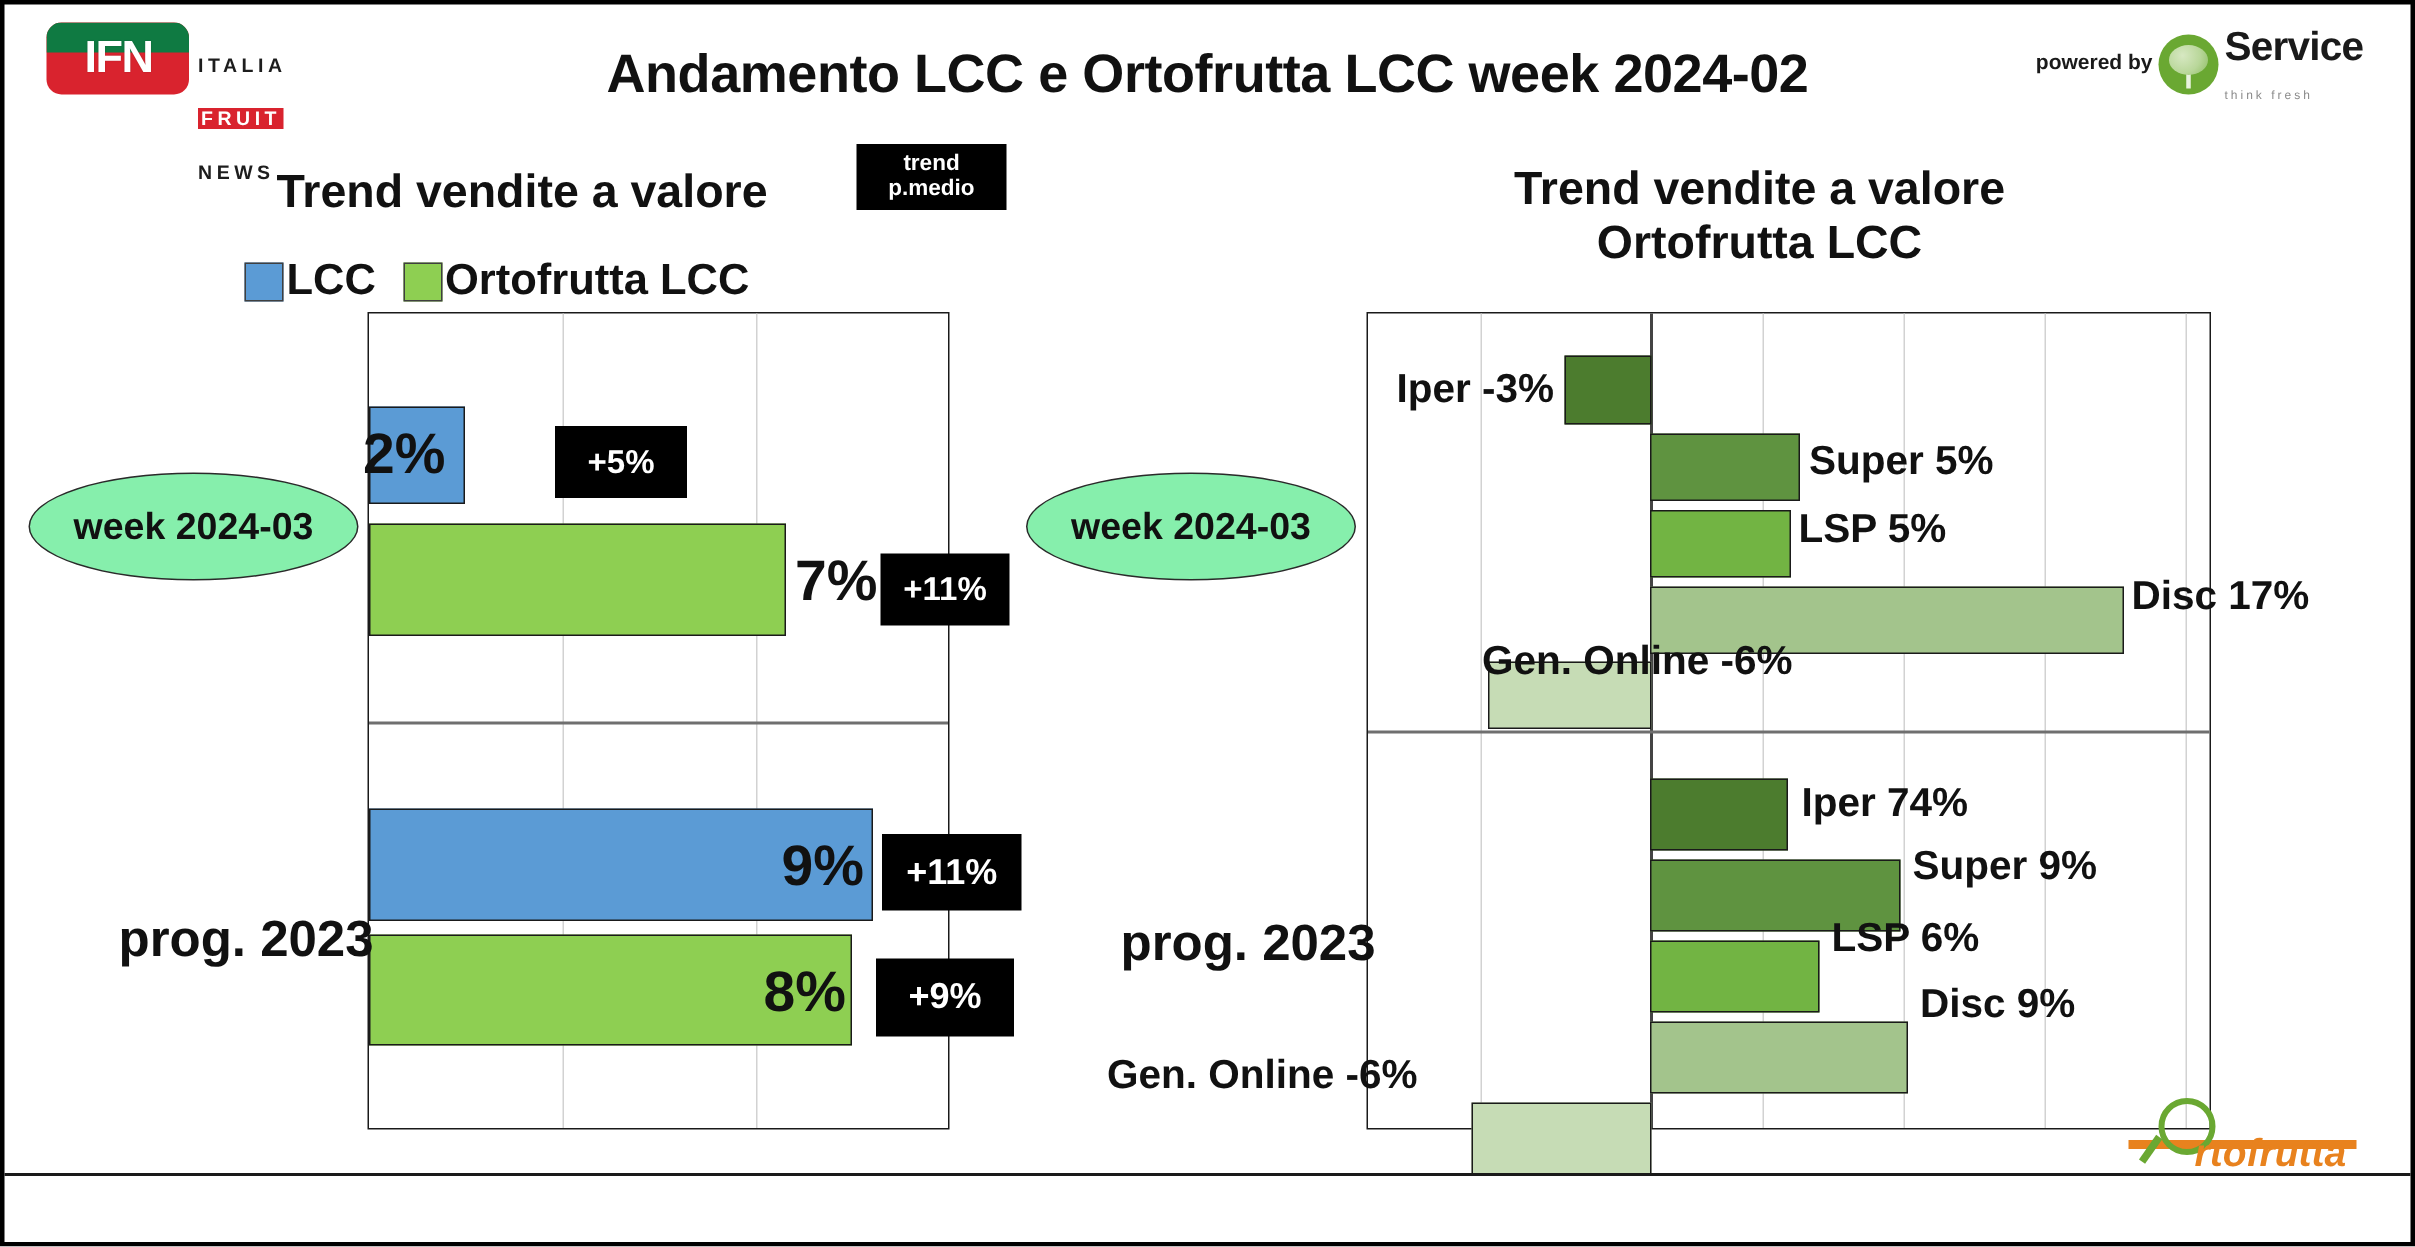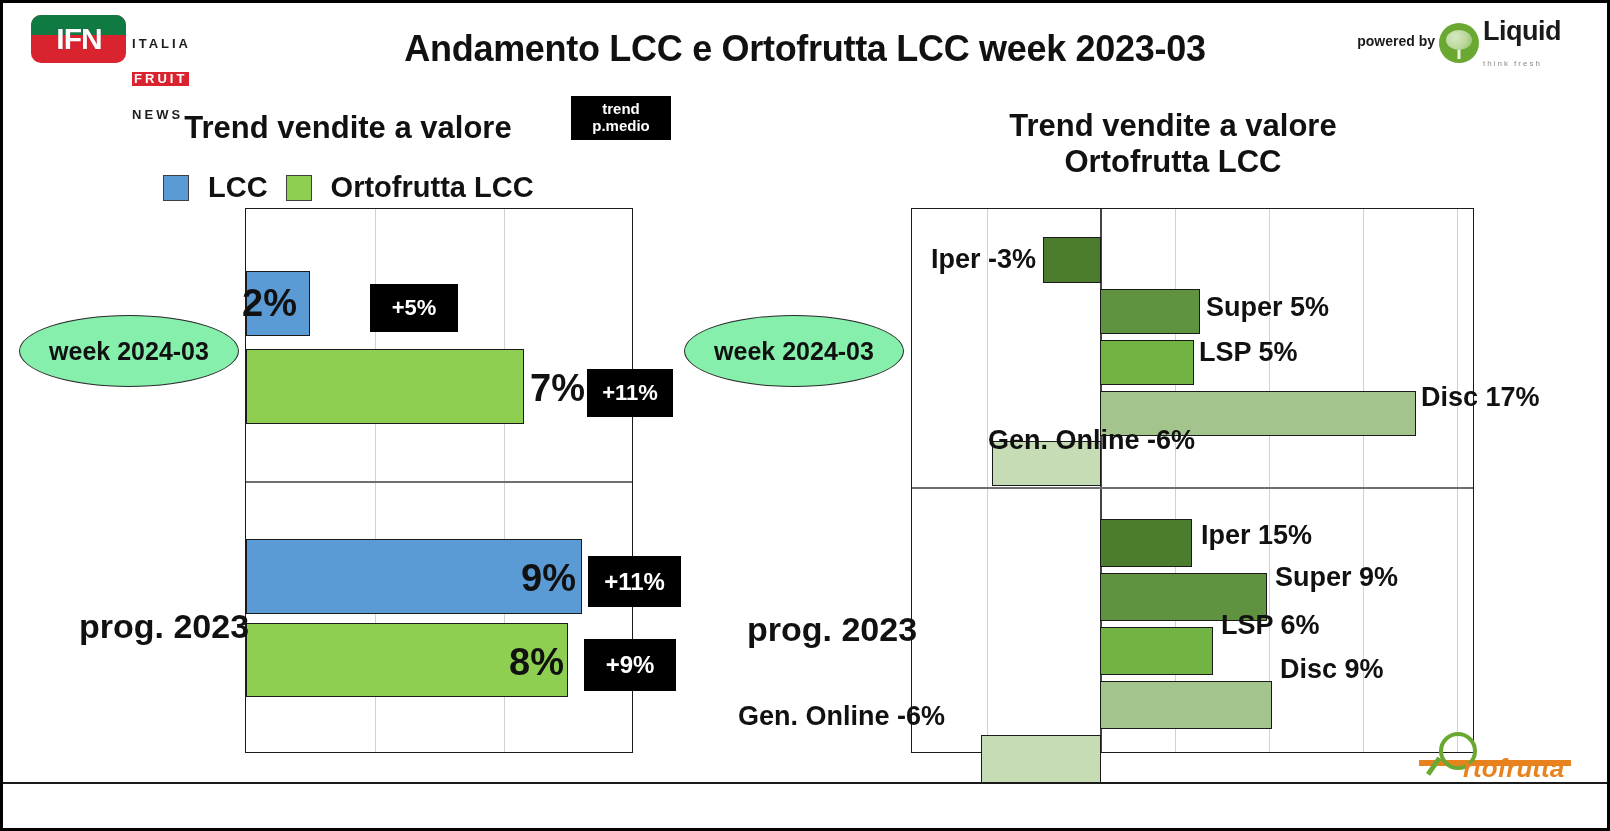--- a/index.html
+++ b/index.html
@@ -82,21 +82,21 @@
 
   .trend-badge{
     position:absolute;left:568px;top:93px;width:100px;height:44px;
     background:#000000;color:#ffffff;font-size:15px;font-weight:bold;
     display:flex;flex-direction:column;align-items:center;justify-content:center;
     line-height:1.12;
   }
 
   
   .legend{position:absolute;left:160px;top:168px;display:flex;align-items:center;gap:18px;}
-  .legend .item{display:flex;align-items:center;gap:19px;}
+  .legend .item{display:flex;align-items:center;gap:2px;}
   .legend .sw{width:24px;height:24px;border:1.5px solid #3f3f3f;}
   .legend .lb{font-size:29px;font-weight:bold;color:#111;}
 
   
   .plot{
     position:absolute;border:1.5px solid #1a1a1a;box-sizing:border-box;background:#fff;
   }
   #left-plot{left:242px;top:205px;width:388px;height:545px;}
   #right-plot{left:908px;top:205px;width:563px;height:545px;}
 
@@ -173,26 +173,26 @@
       <div>ITALIA</div>
       <div><span class="fruit">FRUIT</span></div>
       <div>NEWS</div>
     </div>
   </div>
 
   <div class="powered">powered by</div>
   <div class="agroter">
     <div class="tree"></div>
     <div class="agroter-word">
-      <div class="a1">Liquid</div>
+      <div class="a1">Service</div>
       <div class="a2">think fresh</div>
     </div>
   </div>
 
-  <div class="deck-title">Andamento LCC e Ortofrutta LCC week 2023-03</div>
+  <div class="deck-title">Andamento LCC e Ortofrutta LCC week 2024-02</div>
 
   <div class="panel-title" id="left-title">Trend vendite a valore</div>
 
   <div class="trend-badge">
     <span>trend</span>
     <span>p.medio</span>
   </div>
 
   <div class="legend">
     <div class="item">
@@ -258,21 +258,21 @@
     <div class="bar" style="left:188px;top:472px;width:172px;height:48px;background:#a3c48c"></div>
     <div class="bar" style="left:69px;top:526px;width:120px;height:48px;background:#c6dcb5"></div>
   </div>
 
   <div class="barlabel-out" style="left:928px;top:243px">Iper -3%</div>
   <div class="barlabel-out" style="left:1203px;top:291px">Super 5%</div>
   <div class="barlabel-out" style="left:1196px;top:336px">LSP 5%</div>
   <div class="barlabel-out" style="left:1418px;top:381px">Disc 17%</div>
   <div class="barlabel-out" style="left:985px;top:424px">Gen. Online -6%</div>
 
-  <div class="barlabel-out" style="left:1198px;top:519px">Iper 15%</div>
+  <div class="barlabel-out" style="left:1198px;top:519px">Iper 74%</div>
   <div class="barlabel-out" style="left:1272px;top:561px">Super 9%</div>
   <div class="barlabel-out" style="left:1218px;top:609px">LSP 6%</div>
   <div class="barlabel-out" style="left:1277px;top:653px">Disc 9%</div>
   <div class="barlabel-out" style="left:735px;top:700px">Gen. Online -6%</div>
 
   <div class="ellipse" style="left:681px;top:312px;width:218px;height:70px">week 2024-03</div>
   <div class="axis-cat" style="left:744px;top:607px">prog. 2023</div>
 
   <div class="footrule"></div>
 

